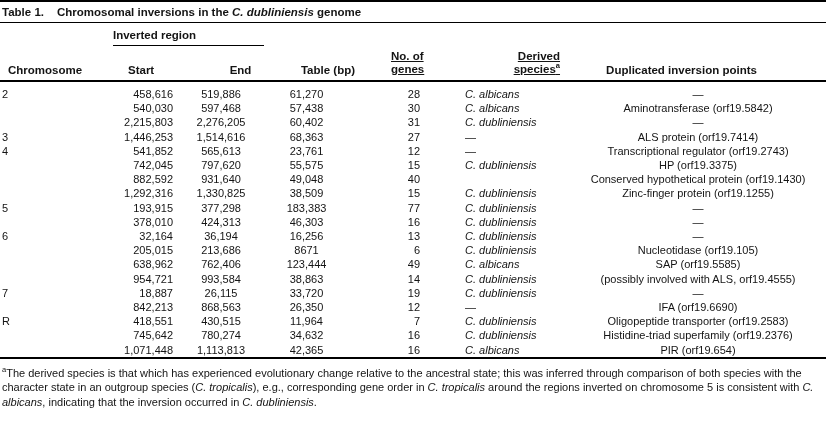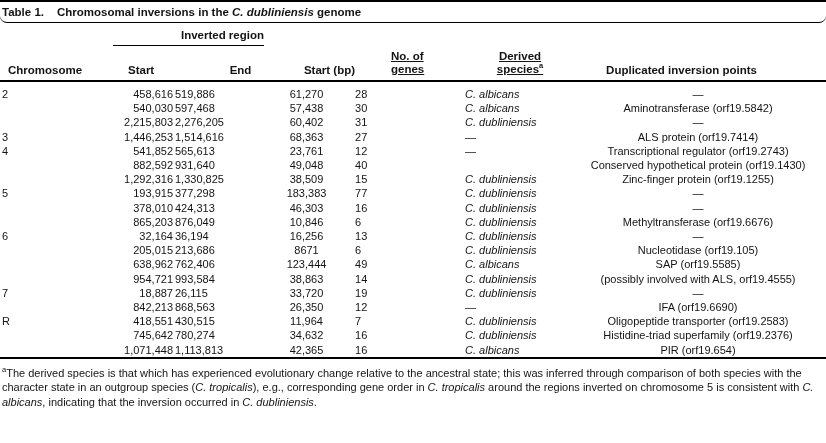--- a/index.html
+++ b/index.html
@@ -5,55 +5,55 @@
   html,body{margin:0;padding:0;background:#ffffff;}
   .page{
     width:826px;height:443px;box-sizing:border-box;background:#ffffff;
     font-family:"Liberation Sans",sans-serif;color:#141414;
     border-top:2px solid #000;overflow:hidden;
   }
   
   .title{
     display:flex;align-items:baseline;
     font-weight:bold;font-size:11.5px;line-height:14px;
-    padding:3px 0 3px 2px;border-bottom:1px solid #000;border-radius:7px;
+    padding:3px 0 3px 2px;border-bottom:1px solid #000;
   }
   .title .tnum{margin-right:13px;white-space:nowrap;}
   .title i{font-style:italic;}
   
   table{border-collapse:collapse;table-layout:fixed;width:826px;}
   col.w-chrom{width:95px;}  col.w-start{width:80px;}  col.w-end{width:95px;}
   col.w-size{width:85px;}   col.w-genes{width:70px;}  col.w-derived{width:135px;}
   col.w-dup{width:266px;}
   thead th{font-weight:bold;font-size:11.5px;padding:0;white-space:nowrap;}
   tr.spanner-row th{height:23px;vertical-align:bottom;}
   .spanner{
     border-bottom:1px solid #000;margin:0 6px 0 18px;
-    text-align:right;padding-bottom:4px;font-weight:bold;font-size:11.5px;
+    text-align:left;padding-bottom:4px;font-weight:bold;font-size:11.5px;
   }
   tr.header-row th{height:30px;vertical-align:bottom;border-bottom:2px solid #000;padding-bottom:4px;}
   th.h-chrom{text-align:left;padding-left:8px;}
   th.h-start{text-align:left;padding-left:33px;}
   th.h-end{text-align:center;padding-left:36px;}
   th.h-size{text-align:right;}
   th.h-genes{text-align:left;padding-left:36px;}
   th.h-genes div, th.h-derived div{line-height:13px;text-decoration:underline;}
-  th.h-derived{text-align:center;padding-left:55px;margin-top:48px;}
+  th.h-derived{text-align:right;padding-left:55px;margin-top:48px;}
   th.h-dup{text-align:center;padding-right:23px;}
   sup{font-size:7.5px;vertical-align:super;line-height:0;}
   tbody td{
     font-size:11px;height:14.2px;line-height:14.2px;padding:0;
     white-space:nowrap;overflow:visible;
   }
   tbody tr:first-child td{padding-top:5px;}
   td.c-chrom{text-align:left;padding-left:2px;}
   td.c-start{text-align:right;padding-right:2px;}
-  td.c-end{text-align:left;padding-right:3px;}
+  td.c-end{text-align:center;padding-right:3px;}
   td.c-size{text-align:center;padding-right:12px;}
-  td.c-genes{padding-right:5px;}
+  td.c-genes{text-align:right;padding-right:5px;}
   td.c-derived{text-align:left;padding-left:40px;}
   td.c-derived i{font-style:italic;}
   td.c-dup{text-align:center;padding-left:10px;}
   tbody{border-bottom:2px solid #000;}
   
   .footnote{
     font-size:11px;line-height:14.6px;padding:7px 2px 0 2px;text-align:left;
   }
   .footnote i{font-style:italic;}
 </style>
@@ -82,21 +82,21 @@
         <th></th>
         <th colspan="2">
           <div class="spanner">Inverted region</div>
         </th>
         <th colspan="4"></th>
       </tr>
       <tr class="header-row">
         <th class="h-chrom">Chromosome</th>
         <th class="h-start">Start</th>
         <th class="h-end">End</th>
-        <th class="h-size">Start (bp)</th>
+        <th class="h-size">Table (bp)</th>
         <th class="h-genes">
           <div>No. of</div>
           <div>genes</div>
         </th>
         <th class="h-derived">
           <div>Derived</div>
           <div><span>species</span><sup>a</sup></div>
         </th>
         <th class="h-dup">Duplicated inversion points</th>
       </tr>
@@ -142,20 +142,29 @@
           <td class="c-chrom">4</td>
           <td class="c-start">541,852</td>
           <td class="c-end">565,613</td>
           <td class="c-size">23,761</td>
           <td class="c-genes">12</td>
           <td class="c-derived">—</td>
           <td class="c-dup">Transcriptional regulator (orf19.2743)</td>
         </tr>
         <tr>
           <td class="c-chrom"></td>
+          <td class="c-start">742,045</td>
+          <td class="c-end">797,620</td>
+          <td class="c-size">55,575</td>
+          <td class="c-genes">15</td>
+          <td class="c-derived"><i>C. dubliniensis</i></td>
+          <td class="c-dup">HP (orf19.3375)</td>
+        </tr>
+        <tr>
+          <td class="c-chrom"></td>
           <td class="c-start">882,592</td>
           <td class="c-end">931,640</td>
           <td class="c-size">49,048</td>
           <td class="c-genes">40</td>
           <td class="c-derived"></td>
           <td class="c-dup">Conserved hypothetical protein (orf19.1430)</td>
         </tr>
         <tr>
           <td class="c-chrom"></td>
           <td class="c-start">1,292,316</td>
@@ -177,29 +186,20 @@
         <tr>
           <td class="c-chrom"></td>
           <td class="c-start">378,010</td>
           <td class="c-end">424,313</td>
           <td class="c-size">46,303</td>
           <td class="c-genes">16</td>
           <td class="c-derived"><i>C. dubliniensis</i></td>
           <td class="c-dup">—</td>
         </tr>
         <tr>
-          <td class="c-chrom"></td>
-          <td class="c-start">865,203</td>
-          <td class="c-end">876,049</td>
-          <td class="c-size">10,846</td>
-          <td class="c-genes">6</td>
-          <td class="c-derived"><i>C. dubliniensis</i></td>
-          <td class="c-dup">Methyltransferase (orf19.6676)</td>
-        </tr>
-        <tr>
           <td class="c-chrom">6</td>
           <td class="c-start">32,164</td>
           <td class="c-end">36,194</td>
           <td class="c-size">16,256</td>
           <td class="c-genes">13</td>
           <td class="c-derived"><i>C. dubliniensis</i></td>
           <td class="c-dup">—</td>
         </tr>
         <tr>
           <td class="c-chrom"></td>

